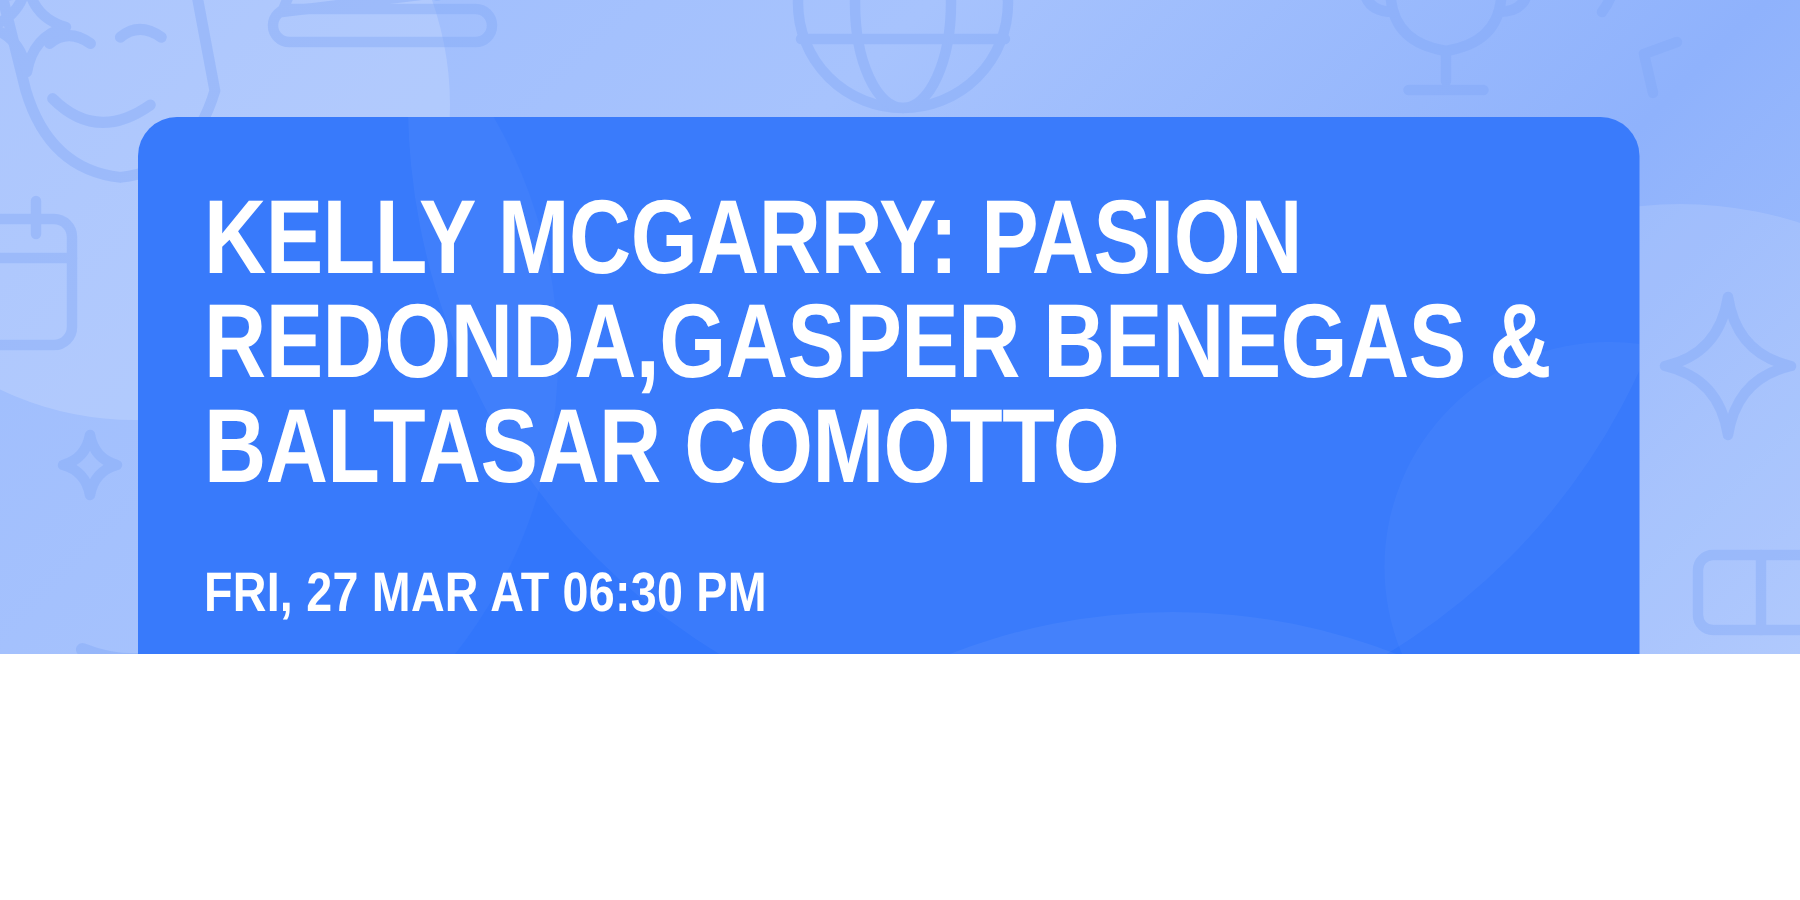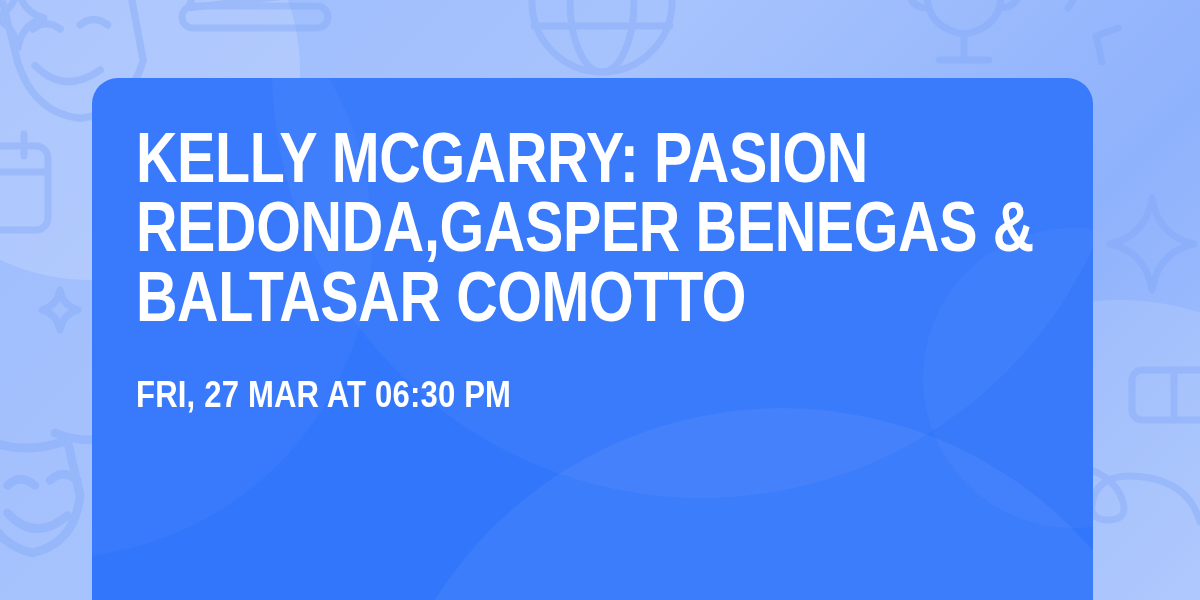--- a/index.html
+++ b/index.html
@@ -5,21 +5,21 @@
   * { margin:0; padding:0; box-sizing:border-box; }
   html, body {
     width:1200px; height:600px;
     overflow:hidden;
     font-family:"Liberation Sans", sans-serif;
   }
 
   
   .banner {
     position:relative;
-    width:1200px; height:600px;
+    width:1200px; height:436px;
     background:linear-gradient(135deg,#9dbcfd 0%,#a7c3fd 38%,#8fb2fc 72%,#a5c2fd 100%);
     overflow:hidden;
   }
 
   
   .pattern {
     position:absolute; inset:0;
     opacity:.38;
     pointer-events:none;
   }

